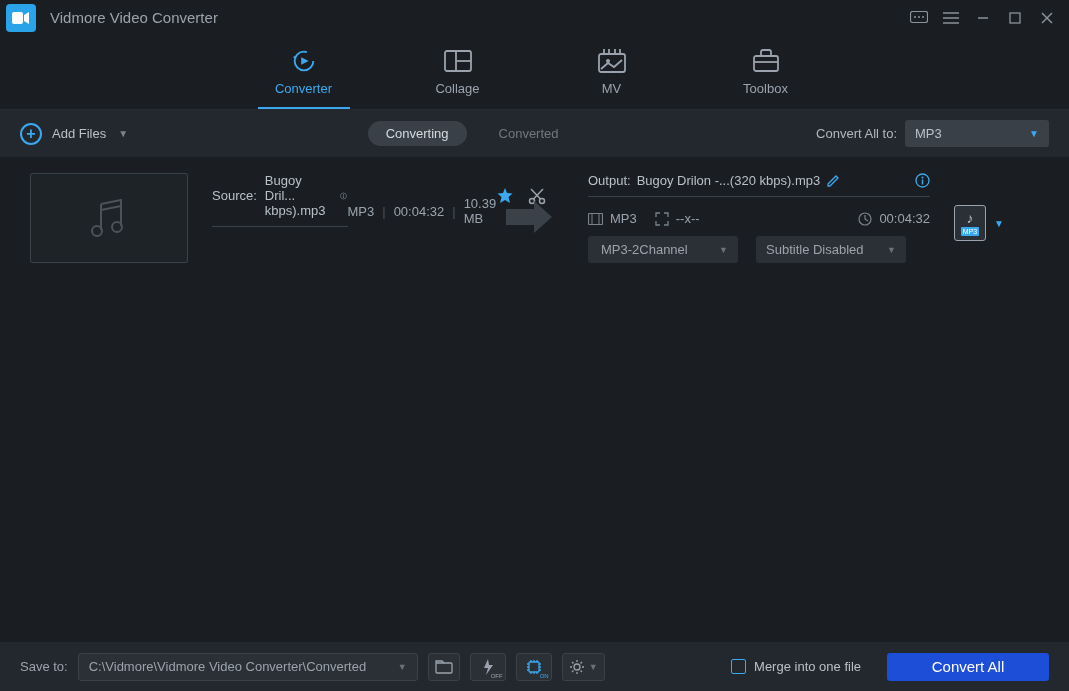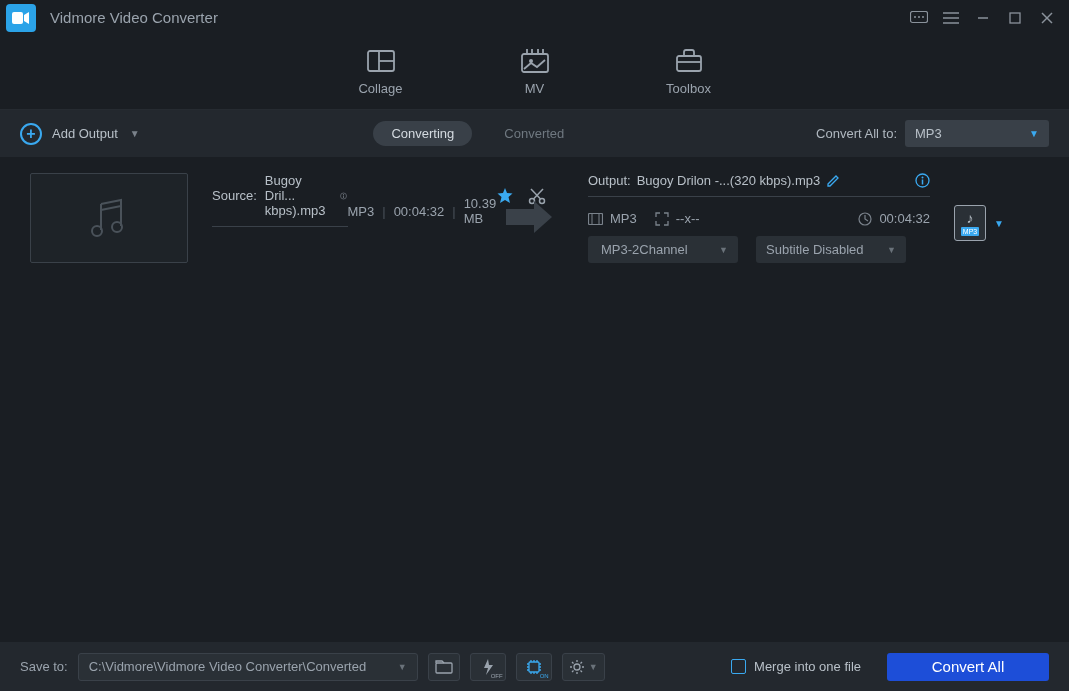--- a/index.html
+++ b/index.html
@@ -110,20 +110,30 @@
   </div>
   <div class="title-icon">
     <svg width="14" height="14" viewBox="0 0 14 14">
         <line x1="2" y1="2" x2="12" y2="12" stroke="#8a929b" stroke-width="1.5"></line>
         <line x1="12" y1="2" x2="2" y2="12" stroke="#8a929b" stroke-width="1.5"></line>
       </svg>
   </div>
 </div>
 
 <div class="main-tabs">
+  <div class="main-tab active">
+    <div class="main-tab-icon">
+      <svg width="30" height="28" viewBox="0 0 30 28">
+          <circle cx="15" cy="14" r="10" fill="none" stroke="#3aa9f0" stroke-width="2" stroke-dasharray="50 13"></circle>
+          <path d="M6 8 L3 10 L7 12 Z" fill="#3aa9f0"></path>
+          <path d="M12 10 L20 14 L12 18 Z" fill="#3aa9f0"></path>
+        </svg>
+    </div>
+    <div class="main-tab-label">Converter</div>
+  </div>
   <div class="main-tab">
     <div class="main-tab-icon">
       <svg width="28" height="22" viewBox="0 0 28 22">
           <rect x="1" y="1" width="26" height="20" rx="2" fill="none" stroke="#9aa3ad" stroke-width="1.8"></rect>
           <line x1="12" y1="1" x2="12" y2="21" stroke="#9aa3ad" stroke-width="1.8"></line>
           <line x1="12" y1="11" x2="27" y2="11" stroke="#9aa3ad" stroke-width="1.8"></line>
         </svg>
     </div>
     <div class="main-tab-label">Collage</div>
   </div>
@@ -146,21 +156,21 @@
           <line x1="2" y1="13" x2="26" y2="13" stroke="#9aa3ad" stroke-width="1.8"></line>
         </svg>
     </div>
     <div class="main-tab-label">Toolbox</div>
   </div>
 </div>
 
 <div class="toolbar">
   <div class="add-btn">
     <div class="plus-circle">+</div>
-    <span class="add-label">Add Output</span>
+    <span class="add-label">Add Files</span>
     <span class="chev-down">▼</span>
   </div>
   <div class="toolbar-center">
     <div class="pill active">Converting</div>
     <div class="pill inactive">Converted</div>
   </div>
   <span class="convert-all-label">Convert All to:</span>
   <div class="format-select">
     <span>MP3</span>
     <span class="tri">▼</span>

